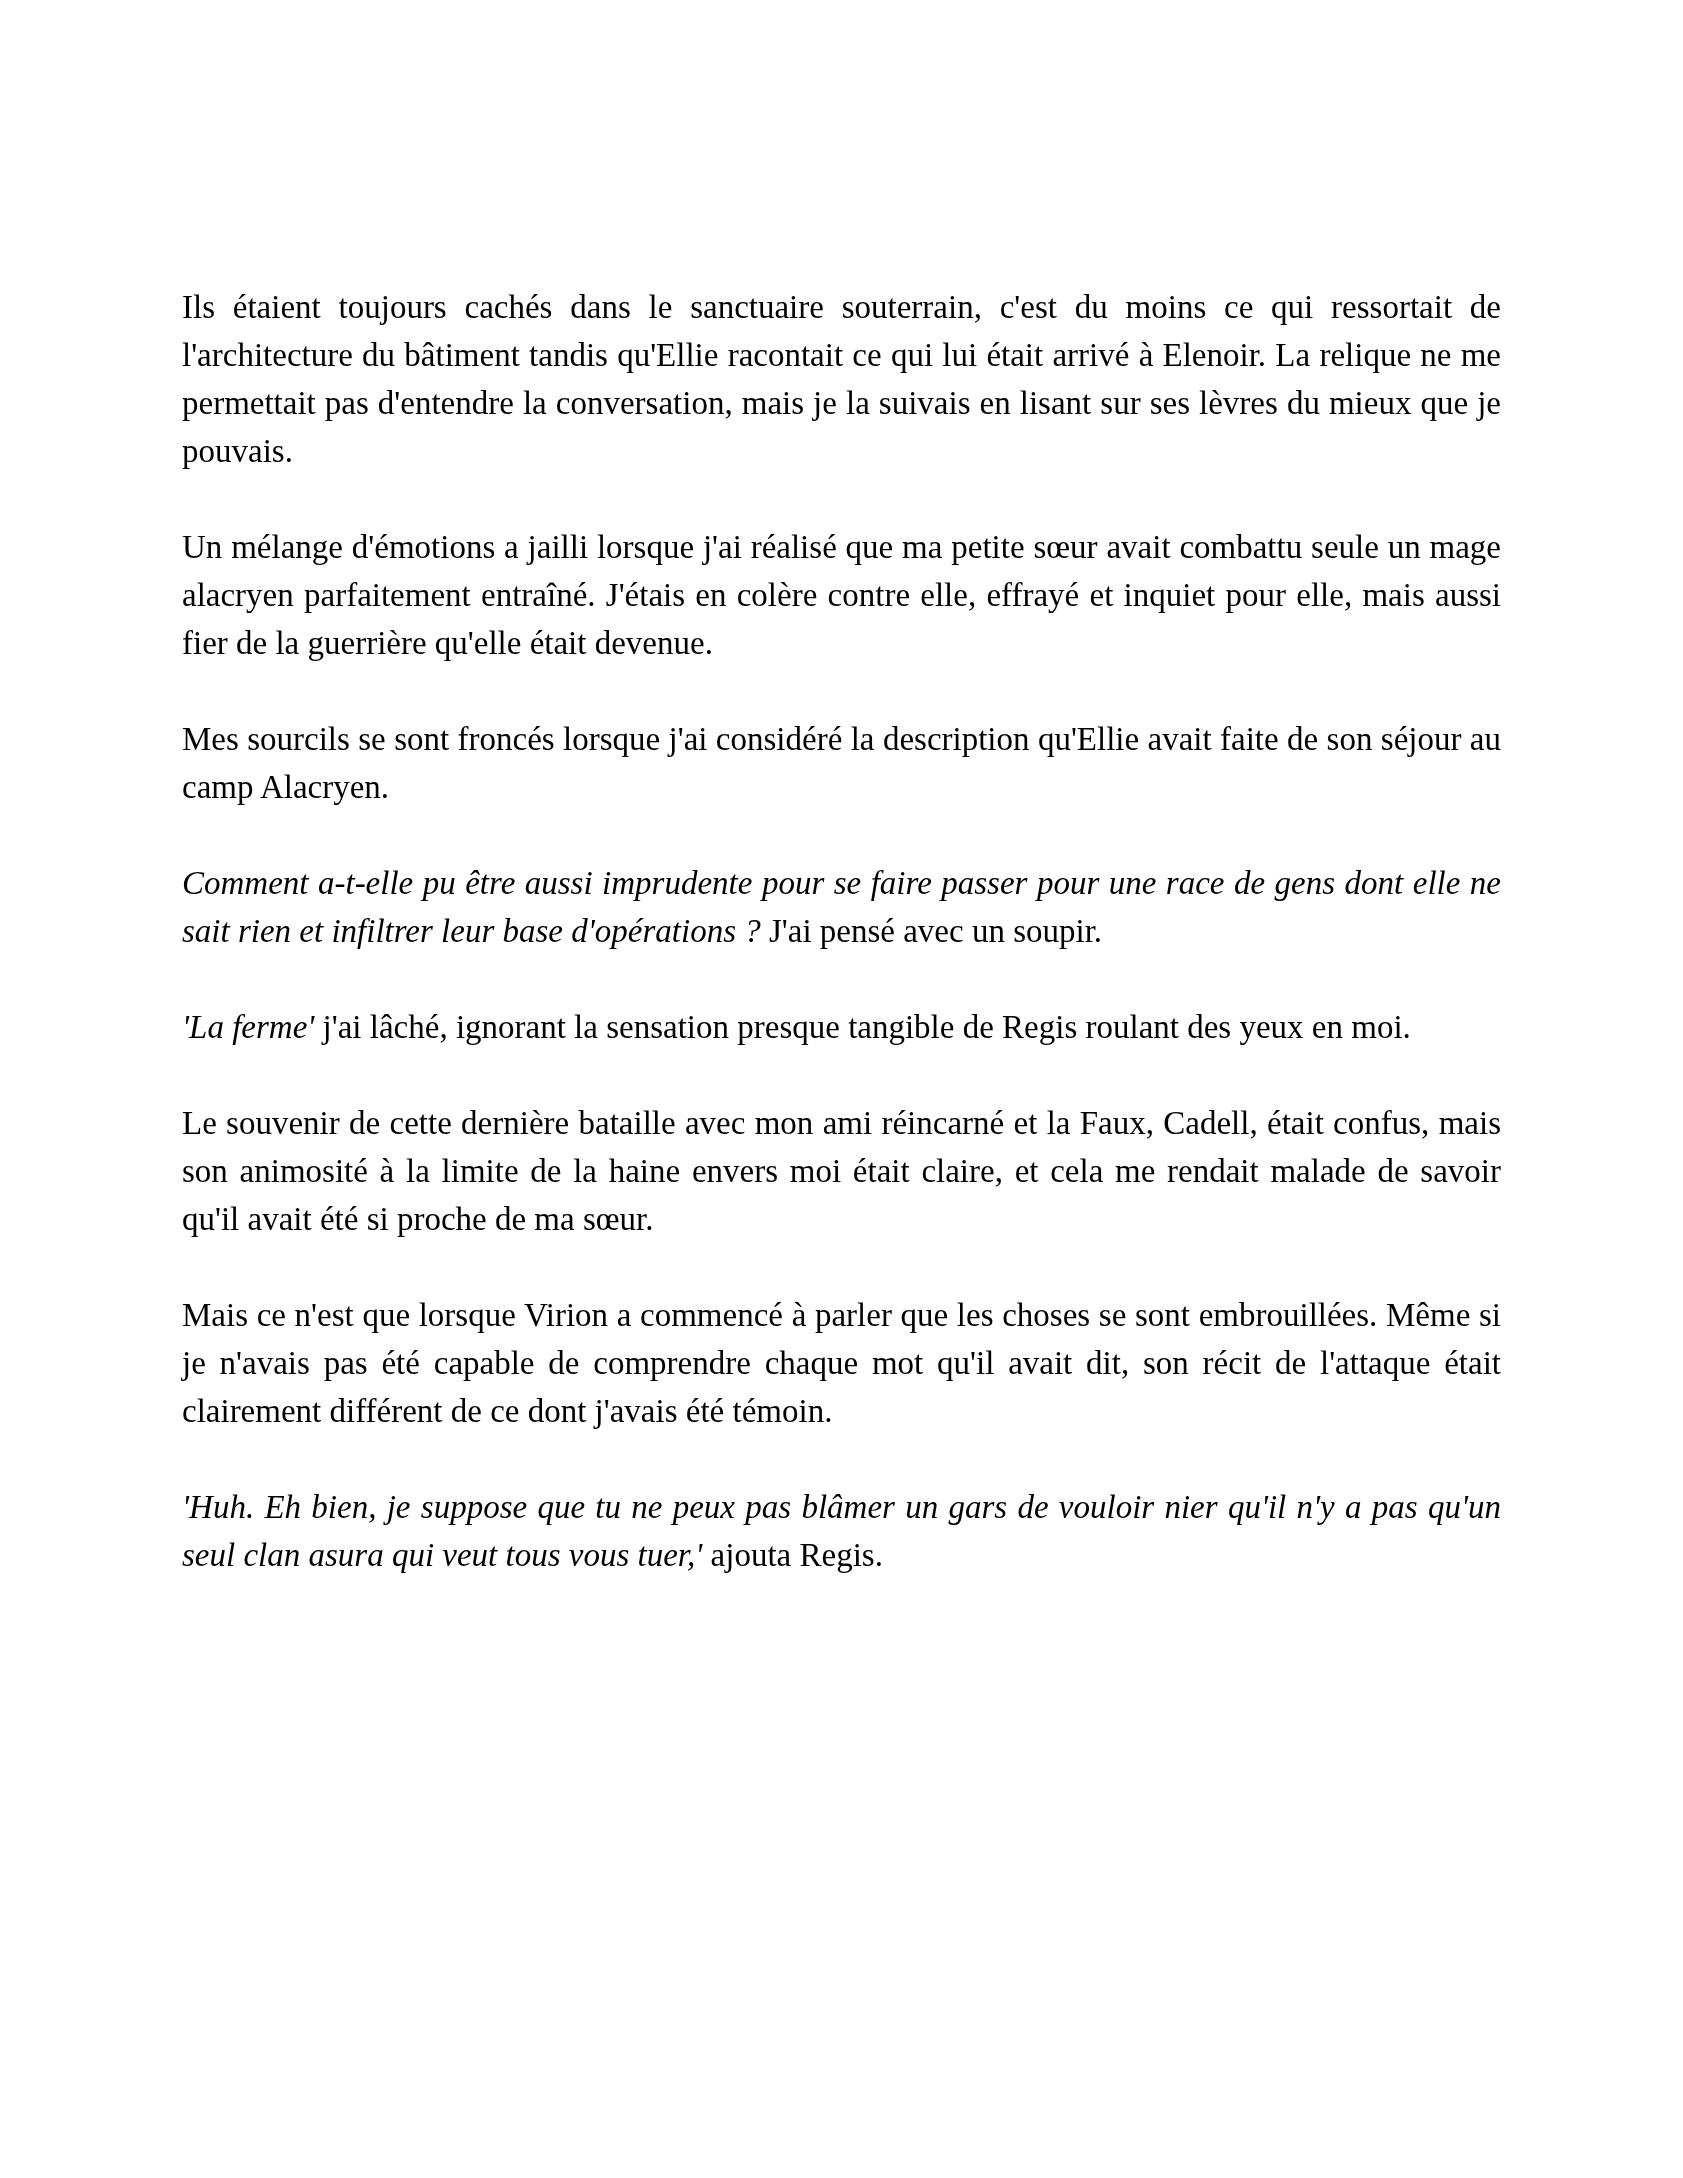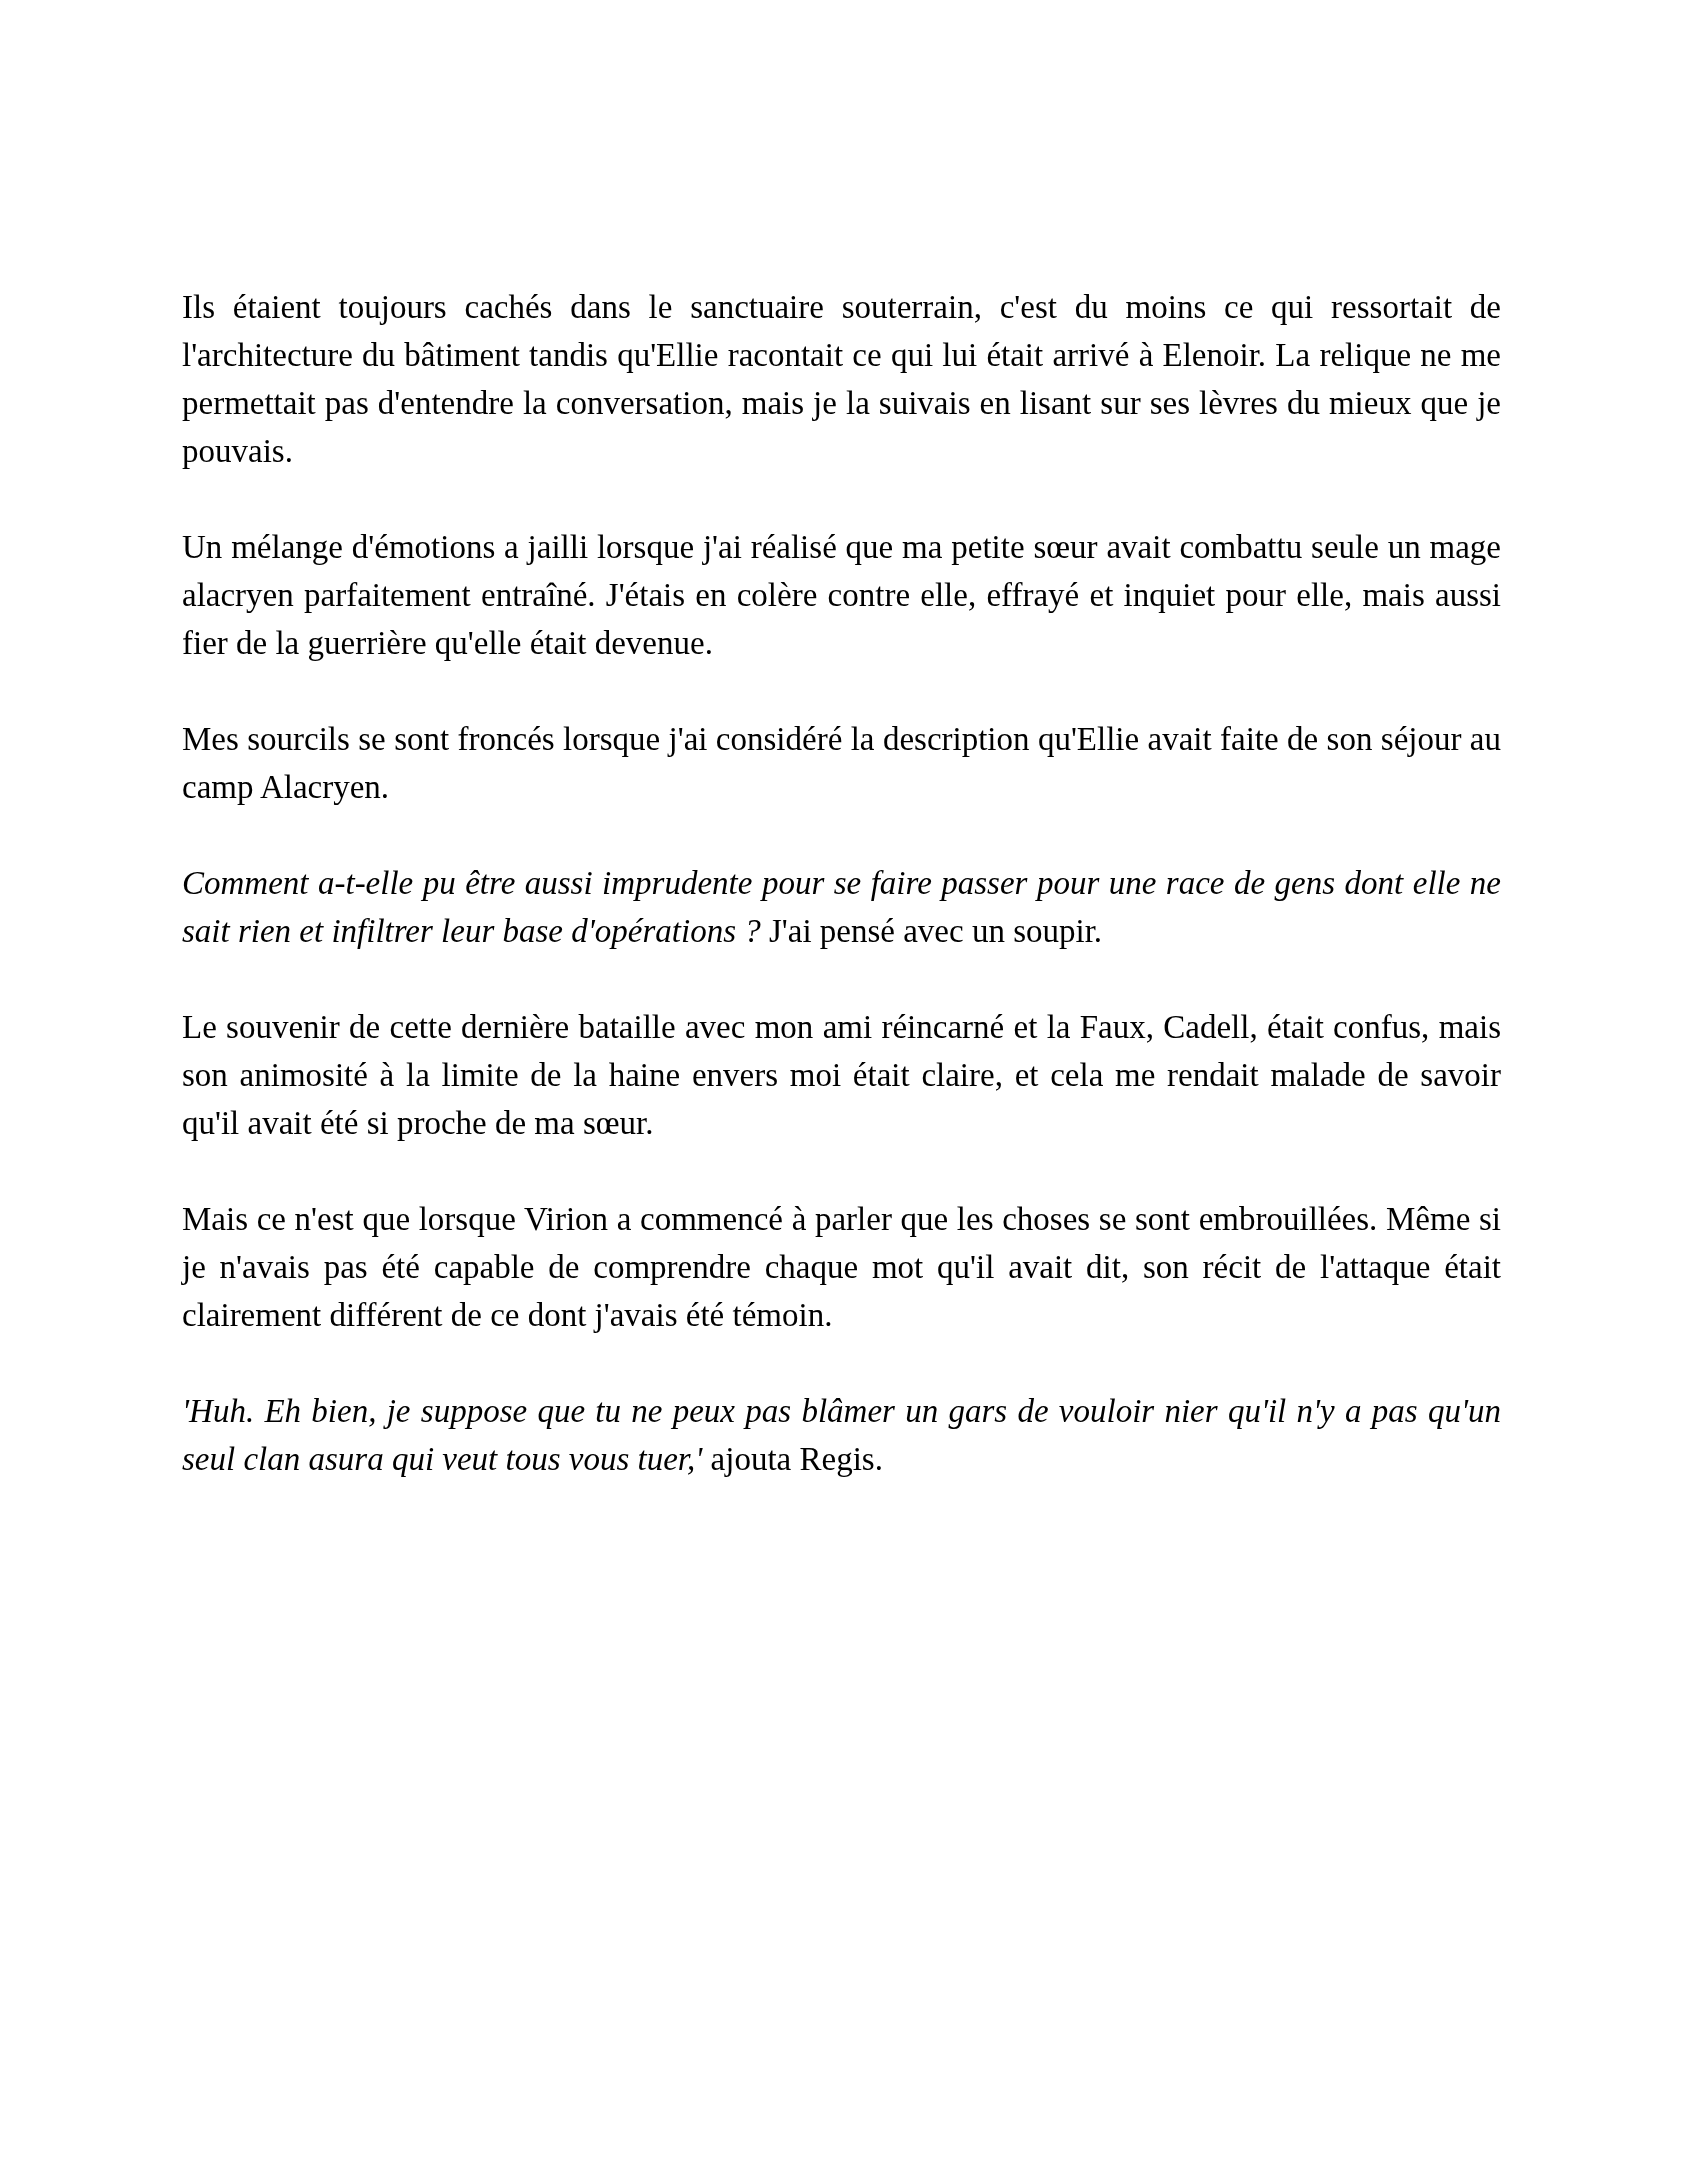--- a/index.html
+++ b/index.html
@@ -42,20 +42,21 @@
 
   <p class="para"><span>Ils étaient toujours cachés dans le sanctuaire souterrain, c'est du moins ce qui ressortait de l'architecture du bâtiment tandis qu'Ellie racontait ce qui lui était arrivé à Elenoir. La relique ne me permettait pas d'entendre la conversation, mais je la suivais en lisant sur ses lèvres du mieux que je pouvais.</span></p>
 
   <p class="para"><span>Un mélange d'émotions a jailli lorsque j'ai réalisé que ma petite sœur avait combattu seule un mage alacryen parfaitement entraîné. J'étais en colère contre elle, effrayé et inquiet pour elle, mais aussi fier de la guerrière qu'elle était devenue.</span></p>
 
   <p class="para"><span>Mes sourcils se sont froncés lorsque j'ai considéré la description qu'Ellie avait faite de son séjour au camp Alacryen.</span></p>
 
   <p class="para"><span class="it">Comment a-t-elle pu être aussi imprudente pour se faire passer pour une race de gens dont elle ne sait rien et infiltrer leur base d'opérations ?</span><span> J'ai pensé avec un soupir.</span></p>
 
 
+  <p class="para"><span class="it">'La ferme'</span><span> j'ai lâché, ignorant la sensation presque tangible de Regis roulant des yeux en moi.</span></p>
 
   <p class="para"><span>Le souvenir de cette dernière bataille avec mon ami réincarné et la Faux, Cadell, était confus, mais son animosité à la limite de la haine envers moi était claire, et cela me rendait malade de savoir qu'il avait été si proche de ma sœur.</span></p>
 
   <p class="para"><span>Mais ce n'est que lorsque Virion a commencé à parler que les choses se sont embrouillées. Même si je n'avais pas été capable de comprendre chaque mot qu'il avait dit, son récit de l'attaque était clairement différent de ce dont j'avais été témoin.</span></p>
 
   <p class="para"><span class="it">'Huh. Eh bien, je suppose que tu ne peux pas blâmer un gars de vouloir nier qu'il n'y a pas qu'un seul clan asura qui veut tous vous tuer,'</span><span> ajouta Regis.</span></p>
 
 
 </div>
 

